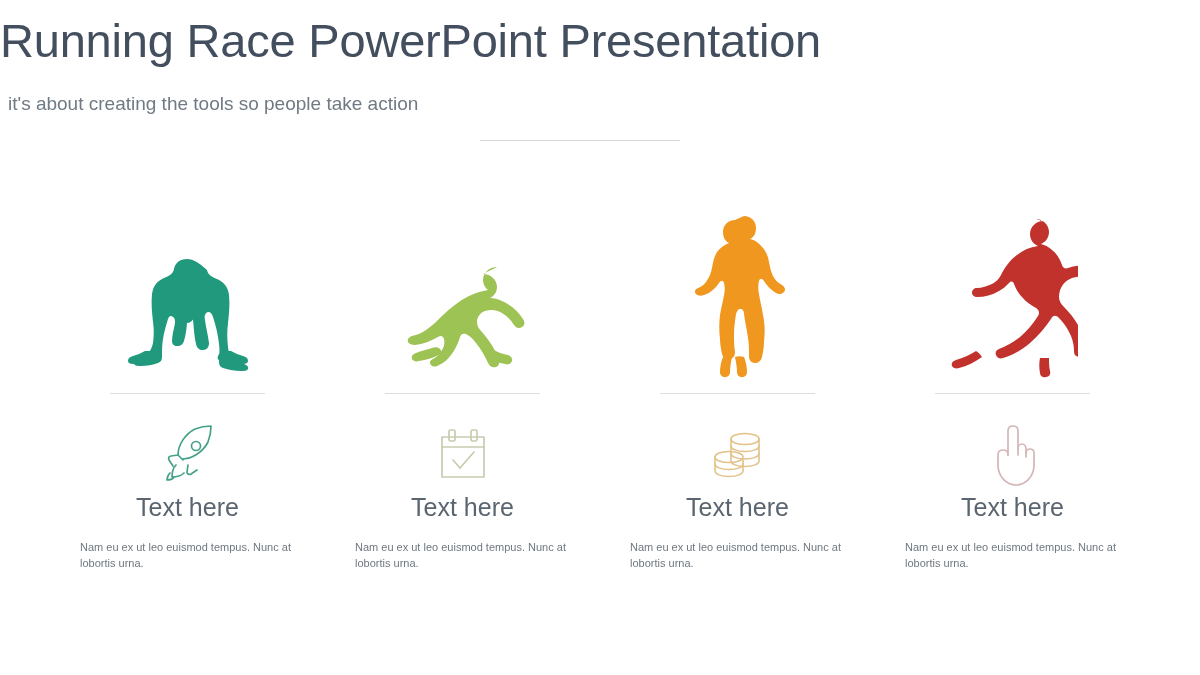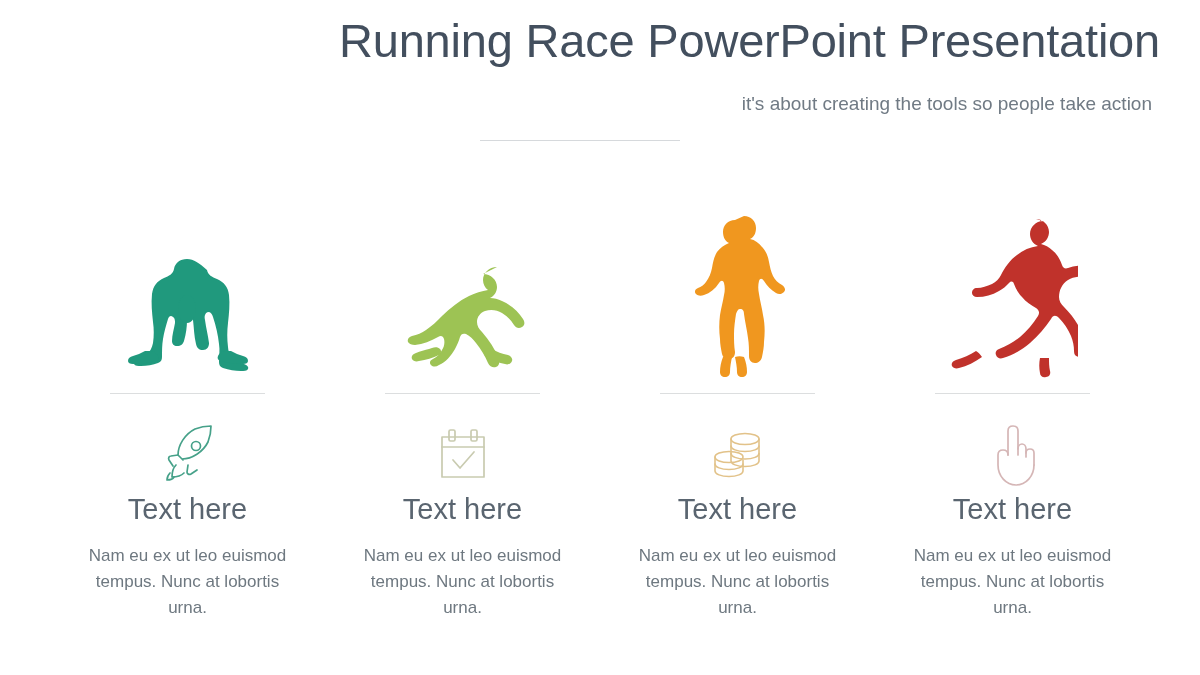--- a/index.html
+++ b/index.html
@@ -20,21 +20,21 @@
     height: 675px;
     background: #ffffff;
   }
 
   
   .header {
     position: absolute;
     top: 0;
     left: 0;
     width: 1160px;
-    text-align: right;
+    text-align: left;
   }
   .slide-title {
     margin: 0;
     padding-top: 14px;
     font-size: 47px;
     font-weight: 400;
     letter-spacing: -0.2px;
     color: #434f5e;
     line-height: 1.15;
     font-family: "Liberation Sans", sans-serif;
@@ -95,33 +95,33 @@
     align-items: center;
     justify-content: center;
     margin-top: 22px;
   }
   .feature-icon svg {
     display: block;
   }
 
   .col-heading {
     margin: 0;
-    font-size: 29px;
+    font-size: 25px;
     font-weight: 400;
     color: #5a6570;
     line-height: 1.1;
   }
   .col-body {
     margin: 0;
     padding-top: 17px;
-    font-size: 17px;
+    font-size: 11px;
     font-weight: 400;
     color: #6e7880;
     line-height: 1.52;
-    text-align: center;
+    text-align: left;
     width: 215px;
   }
 </style>
 </head>
 <body>
 
 <div class="slide">
 
   <div class="header">
     <h1 class="slide-title">Running Race PowerPoint Presentation</h1>

